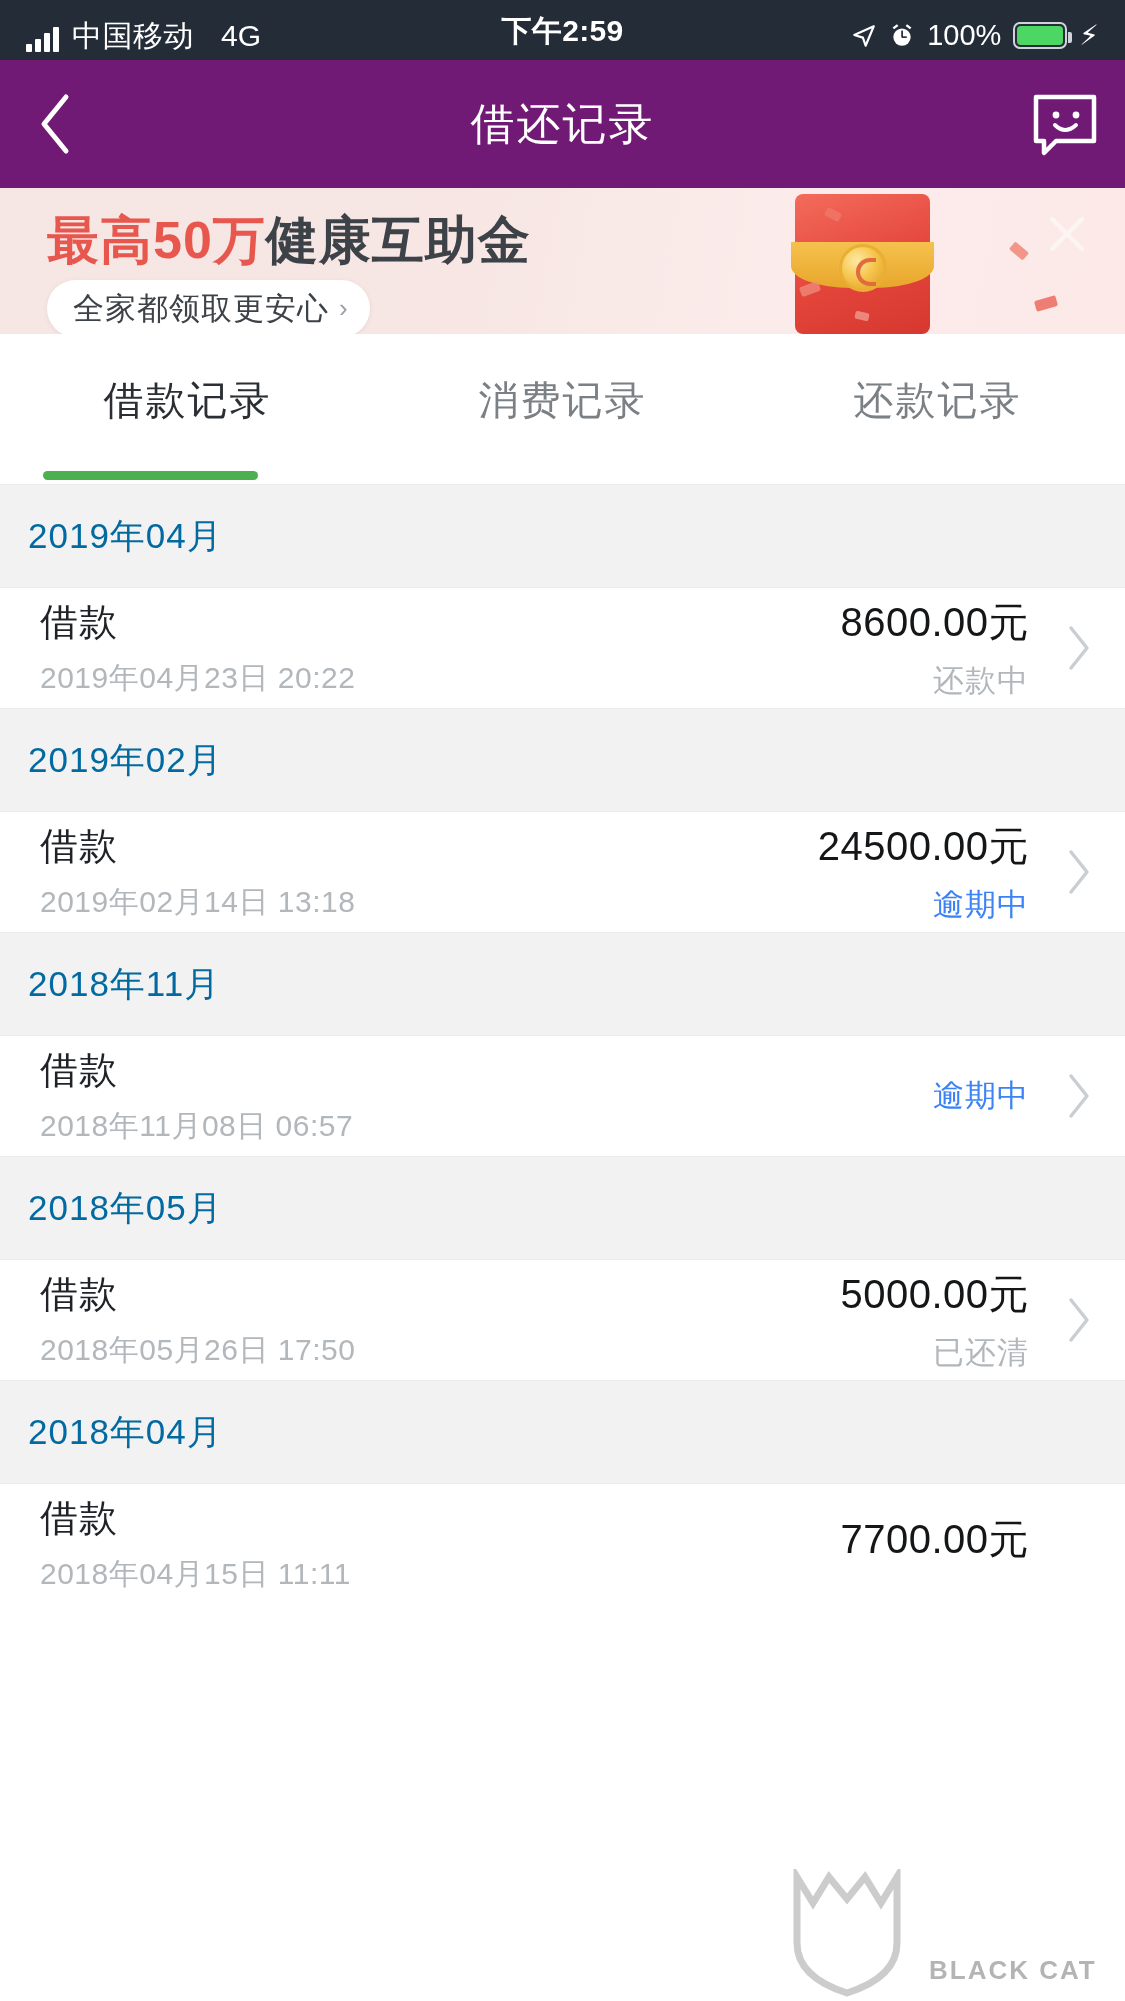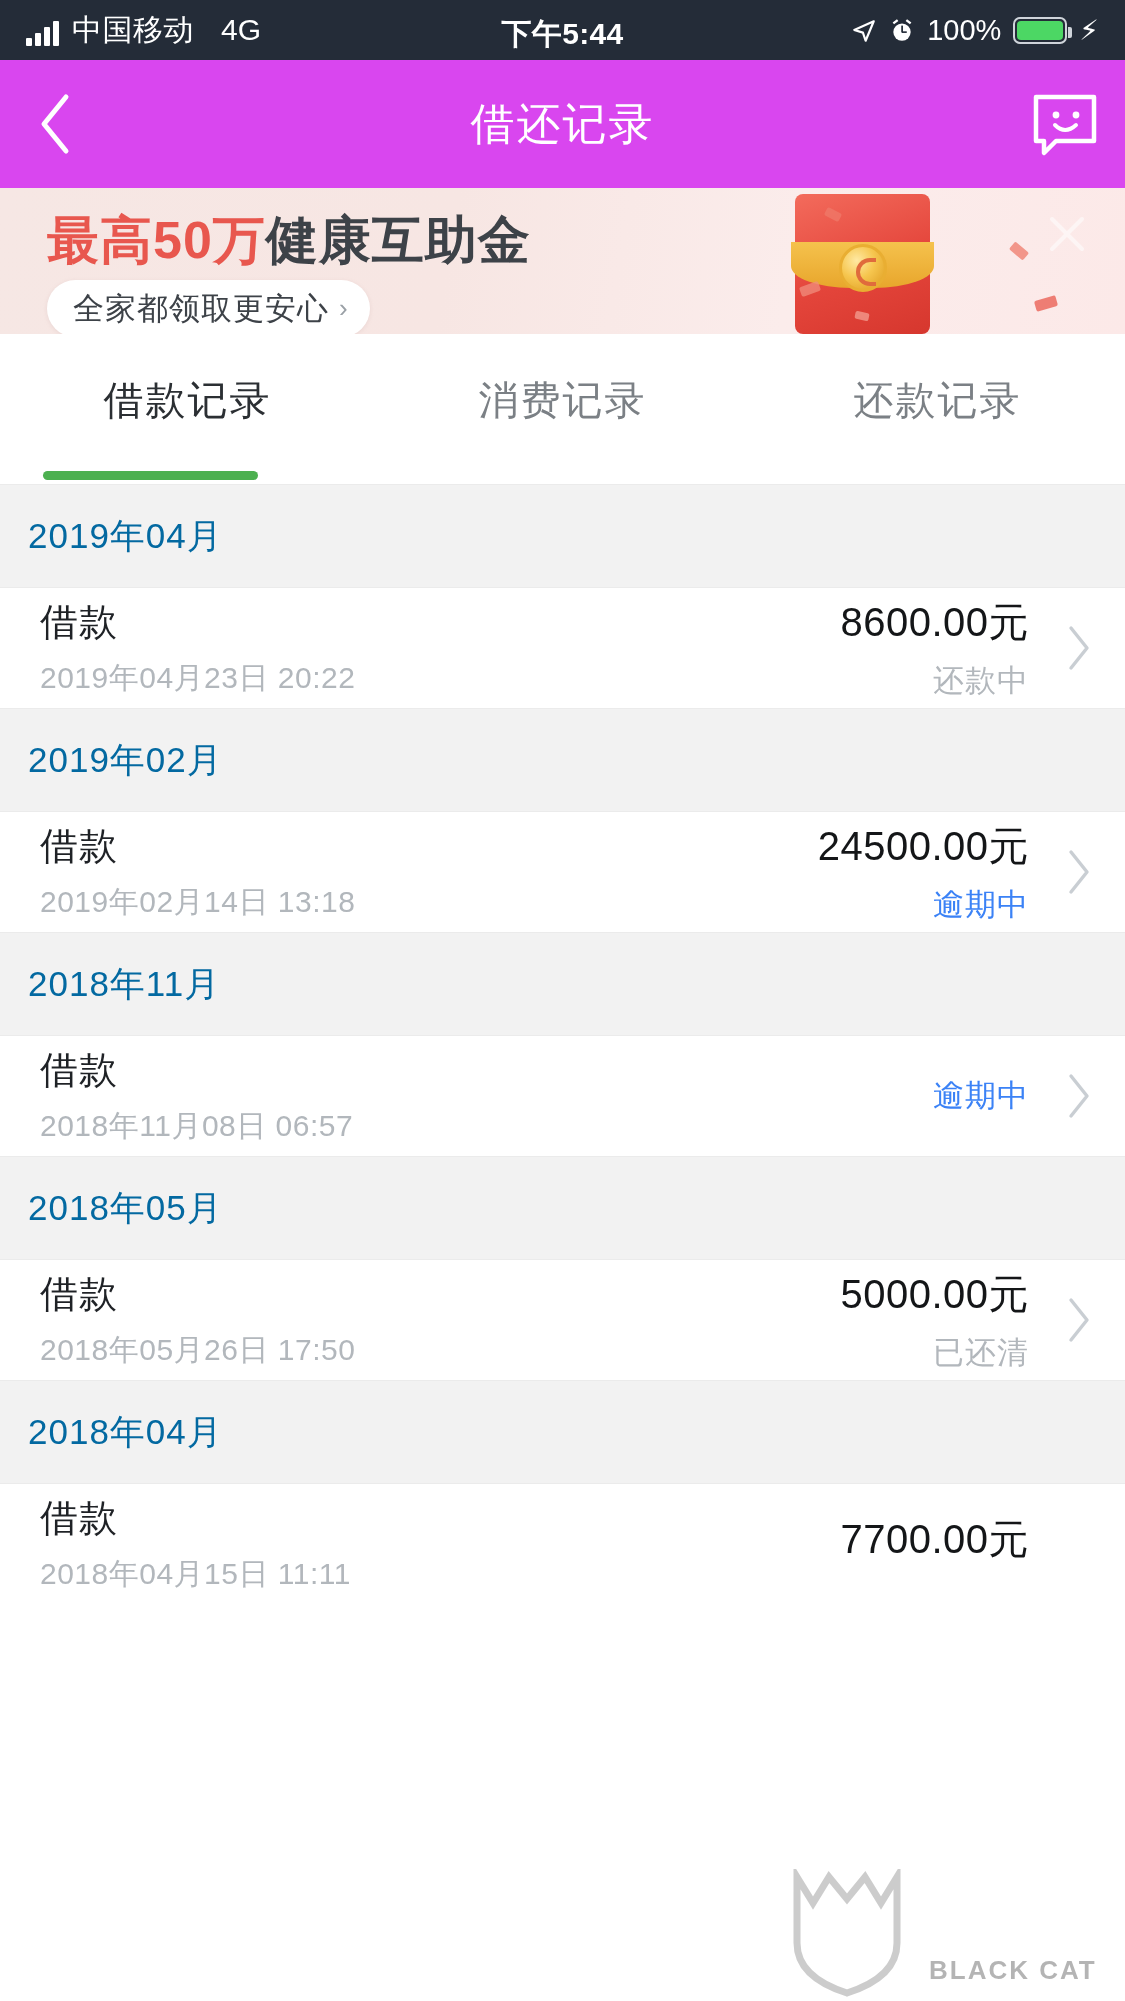--- a/index.html
+++ b/index.html
@@ -7,21 +7,21 @@
     width:1125px; height:2001px;
     font-family:"Liberation Sans","DejaVu Sans",sans-serif;
     background:#ffffff;
     overflow:hidden;
   }
   .phone { position:relative; width:1125px; height:2001px; overflow:hidden; background:#fff; }
 
   
   .statusbar {
     height:60px; background:#242c38; color:#fff;
-    display:flex; align-items:flex-start; padding:14px 26px;
+    display:flex; align-items:flex-end; padding:8px 26px;
     position:relative;
   }
   .sb-left { display:flex; align-items:flex-end; gap:13px; }
   .bars { display:flex; align-items:flex-end; gap:3px; height:26px; }
   .bars i { display:block; width:6px; background:#fff; border-radius:1px; }
   .bars i:nth-child(1){height:8px;} .bars i:nth-child(2){height:13px;}
   .bars i:nth-child(3){height:19px;} .bars i:nth-child(4){height:25px;}
   .carrier { font-size:30px; letter-spacing:0.5px; line-height:32px; }
   .net { font-size:30px; margin-left:14px; line-height:32px; }
   .sb-center {
@@ -40,21 +40,21 @@
   }
   .batt::after{
     content:""; position:absolute; right:-7px; top:8px;
     width:4px; height:11px; background:#cfd4da; border-radius:0 2px 2px 0;
   }
   .batt span{ display:block; height:100%; background:#4cd764; border-radius:4px; }
   .bolt { font-size:28px; line-height:1; }
 
   
   .navbar {
-    height:128px; background:#d946ef; color:#fff;
+    height:128px; background:#701a75; color:#fff;
     display:flex; align-items:center; position:relative;
   }
   .nav-back {
     width:110px; height:100%; display:flex; align-items:center; justify-content:center;
   }
   .nav-title {
     position:absolute; left:0; right:0; text-align:center;
     font-size:44px; letter-spacing:2px;
   }
   .nav-right {
@@ -179,21 +179,21 @@
     <div class="sb-left">
       <div class="bars">
         <i></i>
           <i></i>
           <i></i>
           <i></i>
       </div>
       <span class="carrier">中国移动</span>
       <span class="net">4G</span>
     </div>
-    <div class="sb-center">下午5:44</div>
+    <div class="sb-center">下午2:59</div>
     <div class="sb-right">
       <svg class="loc-arrow" viewBox="0 0 24 24">
         <path d="M21 3 L3 11 L11 13.5 L13.5 21 Z" fill="none" stroke="#fff" stroke-width="2" stroke-linejoin="round"></path>
       </svg>
       <svg class="alarm" viewBox="0 0 24 24">
         <circle cx="12" cy="13" r="8" fill="#fff"></circle>
         <rect x="11.3" y="7" width="1.6" height="6.4" fill="#242c38"></rect>
         <rect x="12" y="12.3" width="4.4" height="1.5" fill="#242c38"></rect>
         <path d="M4 5 L8 2 M20 5 L16 2" stroke="#fff" stroke-width="2.2" fill="none"></path>
       </svg>

